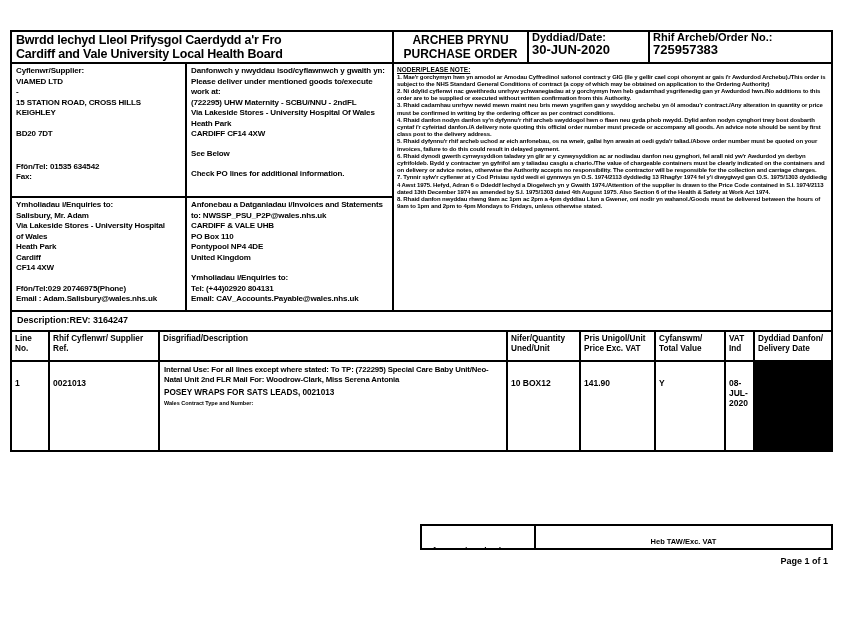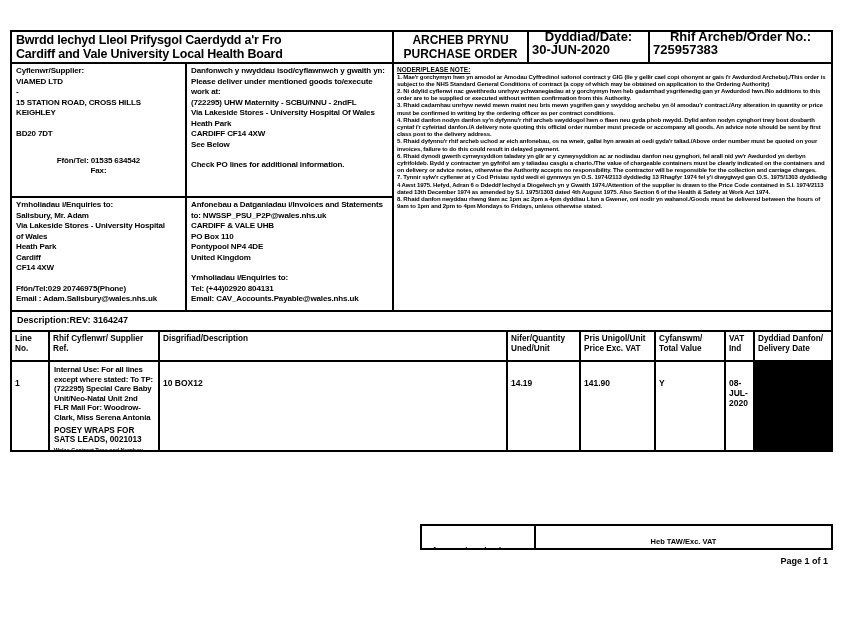--- a/index.html
+++ b/index.html
@@ -12,21 +12,21 @@
   .page { position:relative; width:842px; height:618px; overflow:hidden; background:#fff; }
   
   .box { position:absolute; box-sizing:border-box; background:#000; display:grid; gap:2px; padding:2px; }
   .cell { background:#ffffff; box-sizing:border-box; overflow:hidden; }
   .ml { white-space:pre-line; }
 
   
   #hdr { left:10px; top:30px; width:823px; height:34px; grid-template-columns:380px 133px 119px 1fr; }
   .org { padding:1px 4px; font-size:12.5px; line-height:14px; letter-spacing:-0.2px; }
   .doc-title { text-align:center; padding-top:1px; font-size:12px; line-height:14px; }
-  .tiny-label { font-size:13px; line-height:8px; padding:1px 3px 0 3px;text-align:center; }
+  .tiny-label { font-size:11px; line-height:8px; padding:1px 3px 0 3px; }
   .big-val { font-size:13px; line-height:14px; padding:2px 3px 0 3px; }
 
   
   #band { left:10px; top:62px; width:823px; height:250px; grid-template-columns:173px 205px 1fr; grid-template-rows:132px 1fr; }
   .sec { padding:2px 4px; font-size:8px; line-height:10.5px; letter-spacing:-0.15px; }
   .sec-label { font-size:8px; }
   #notes-cell { grid-column:3; grid-row:1 / span 2; padding:2px 3px; }
   .note-head { font-size:6.5px; line-height:7.5px; text-decoration:underline; }
   .note-item { font-size:6px; line-height:7.2px; letter-spacing:-0.1px; }
 
@@ -78,32 +78,32 @@
 
   <div class="box" id="band">
     <div class="cell sec">
       <div class="sec-label">Cyflenwr/Supplier:</div>
       <div class="ml">VIAMED LTD
 -
 15 STATION ROAD, CROSS HILLS
 KEIGHLEY
 
 BD20 7DT</div>
-      <div class="ml" style="margin-top:16px;text-align:center;">Ffôn/Tel:  01535 634542
+      <div class="ml" style="margin-top:22px;">Ffôn/Tel:  01535 634542
 Fax:</div>
     </div>
     <div class="cell sec">
       <div class="ml">Danfonwch y nwyddau isod/cyflawnwch y gwaith yn:
 Please deliver under mentioned goods to/execute
 work at:</div>
       <div class="ml">(722295) UHW Maternity - SCBU/NNU - 2ndFL
 Via Lakeside Stores - University Hospital Of Wales
 Heath Park
 CARDIFF CF14 4XW</div>
-      <div style="">See Below</div>
+      <div style="margin-top:9px;">See Below</div>
       <div style="margin-top:10px;">Check PO lines for additional information.</div>
     </div>
     <div class="cell" id="notes-cell">
       <div class="note-head">NODER/PLEASE NOTE:</div>
       <div class="note-item">1. Mae'r gorchymyn hwn yn amodol ar Amodau Cyffredinol safonol contract y GIG (lle y gellir cael copi ohonynt ar gais i'r Awdurdod Archebu)./This order is subject to the NHS Standard General Conditions of contract (a copy of which may be obtained on application to the Ordering Authority)</div>
       <div class="note-item">2. Ni ddylid cyflenwi nac gweithredu unrhyw ychwanegiadau at y gorchymyn hwn heb gadarnhad ysgrifenedig gan yr Awdurdod hwn./No additions to this order are to be supplied or executed without written confirmation from this Authority.</div>
       <div class="note-item">3. Rhaid cadarnhau unrhyw newid mewn maint neu bris mewn ysgrifen gan y swyddog archebu yn ôl amodau'r contract./Any alteration in quantity or price must be confirmed in writing by the ordering officer as per contract conditions.</div>
       <div class="note-item">4. Rhaid danfon nodyn danfon sy'n dyfynnu'r rhif archeb swyddogol hwn o flaen neu gyda phob nwydd. Dylid anfon nodyn cynghori trwy bost dosbarth cyntaf i'r cyfeiriad danfon./A delivery note quoting this official order number must precede or accompany all goods. An advice note should be sent by first class post to the delivery address.</div>
       <div class="note-item">5. Rhaid dyfynnu'r rhif archeb uchod ar eich anfonebau, os na wneir, gallai hyn arwain at oedi gyda'r taliad./Above order number must be quoted on your invoices, failure to do this could result in delayed payment.</div>
       <div class="note-item">6. Rhaid dynodi gwerth cynwysyddion taladwy yn glir ar y cynwysyddion ac ar nodiadau danfon neu gynghori, fel arall nid yw'r Awdurdod yn derbyn cyfrifoldeb. Bydd y contractwr yn gyfrifol am y taliadau casglu a chario./The value of chargeable containers must be clearly indicated on the containers and on delivery or advice notes, otherwise the Authority accepts no responsibility. The contractor will be responsible for the collection and carriage charges.</div>
@@ -149,27 +149,27 @@
     <div class="cell th">Pris Unigol/Unit
 Price Exc. VAT</div>
     <div class="cell th">Cyfanswm/
 Total Value</div>
     <div class="cell th">VAT
 Ind</div>
     <div class="cell th">Dyddiad Danfon/
 Delivery Date</div>
 
     <div class="cell td">1</div>
+    <div class="cell td">0021013</div>
     <div class="cell td td-desc">
       <div class="internal-use">Internal Use: For all lines except where stated: To TP: (722295) Special Care Baby Unit/Neo-Natal Unit 2nd FLR Mail For: Woodrow-Clark, Miss Serena Antonia</div>
       <div class="item-desc">POSEY WRAPS FOR SATS LEADS, 0021013</div>
       <div class="contract-note">Wales Contract Type and Number:</div>
     </div>
     <div class="cell td">10 BOX12</div>
-    <div class="cell td">14.19</div>
     <div class="cell td">141.90</div>
     <div class="cell td">Y</div>
     <div class="cell td">08-JUL-2020</div>
   </div>
 
   <div class="box" id="tot">
     <div class="cell tot-label">Cyfanswm/Total Value:</div>
     <div class="cell tot-val">
       <div class="l1">Heb TAW/Exc. VAT</div>
       <div class="l2">141.90</div>

